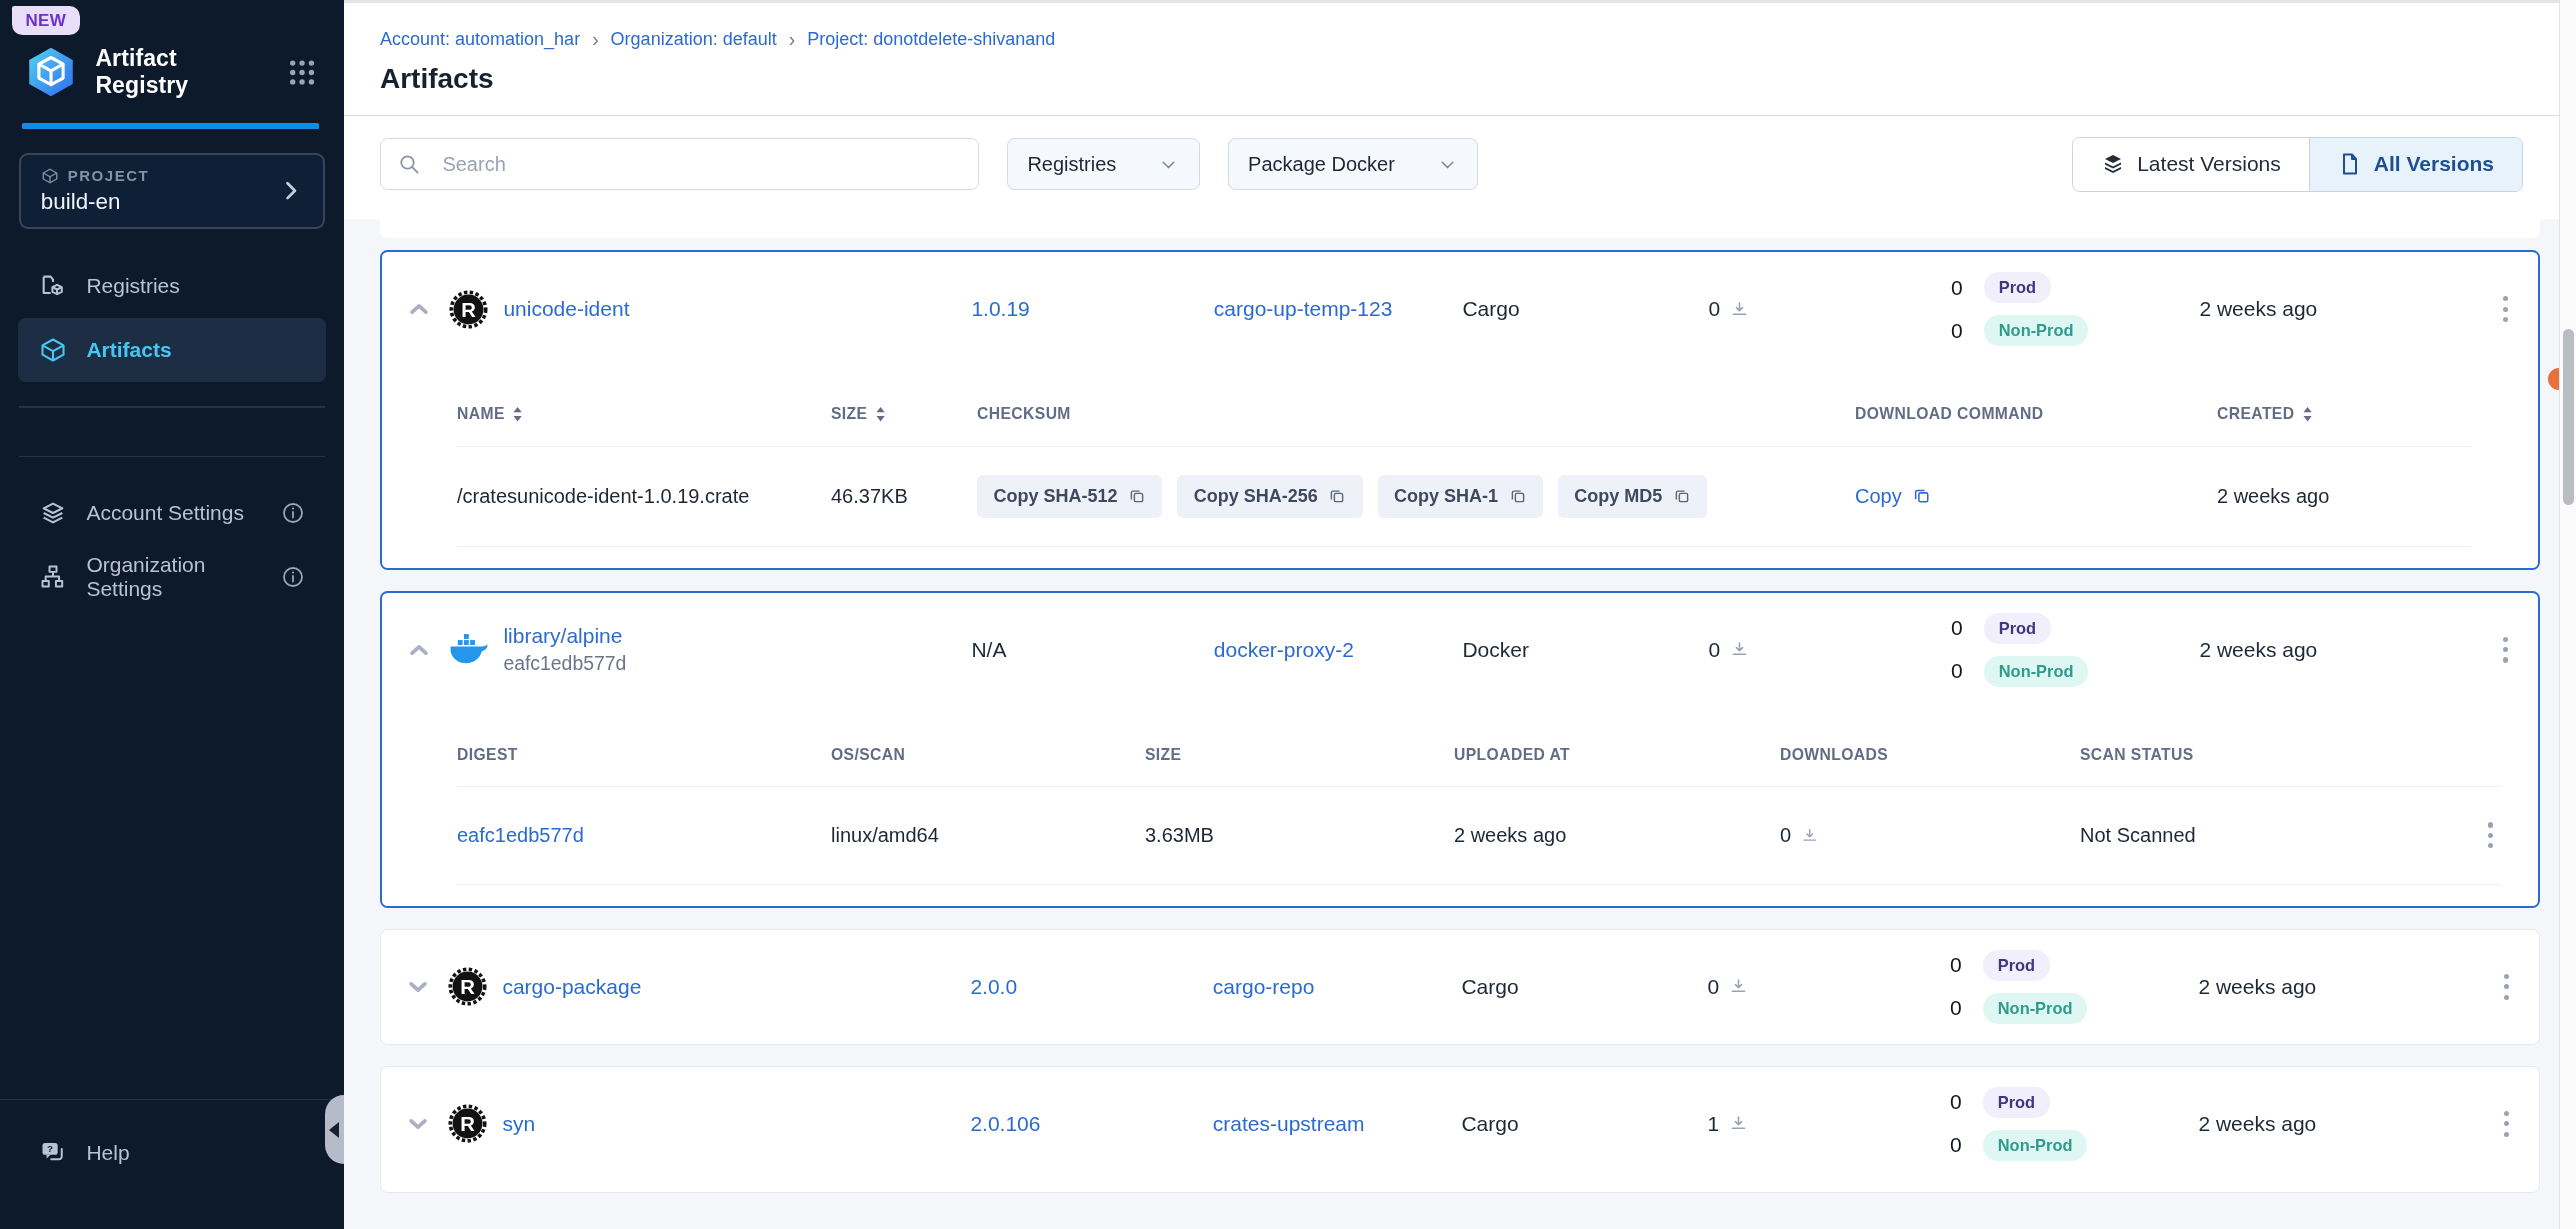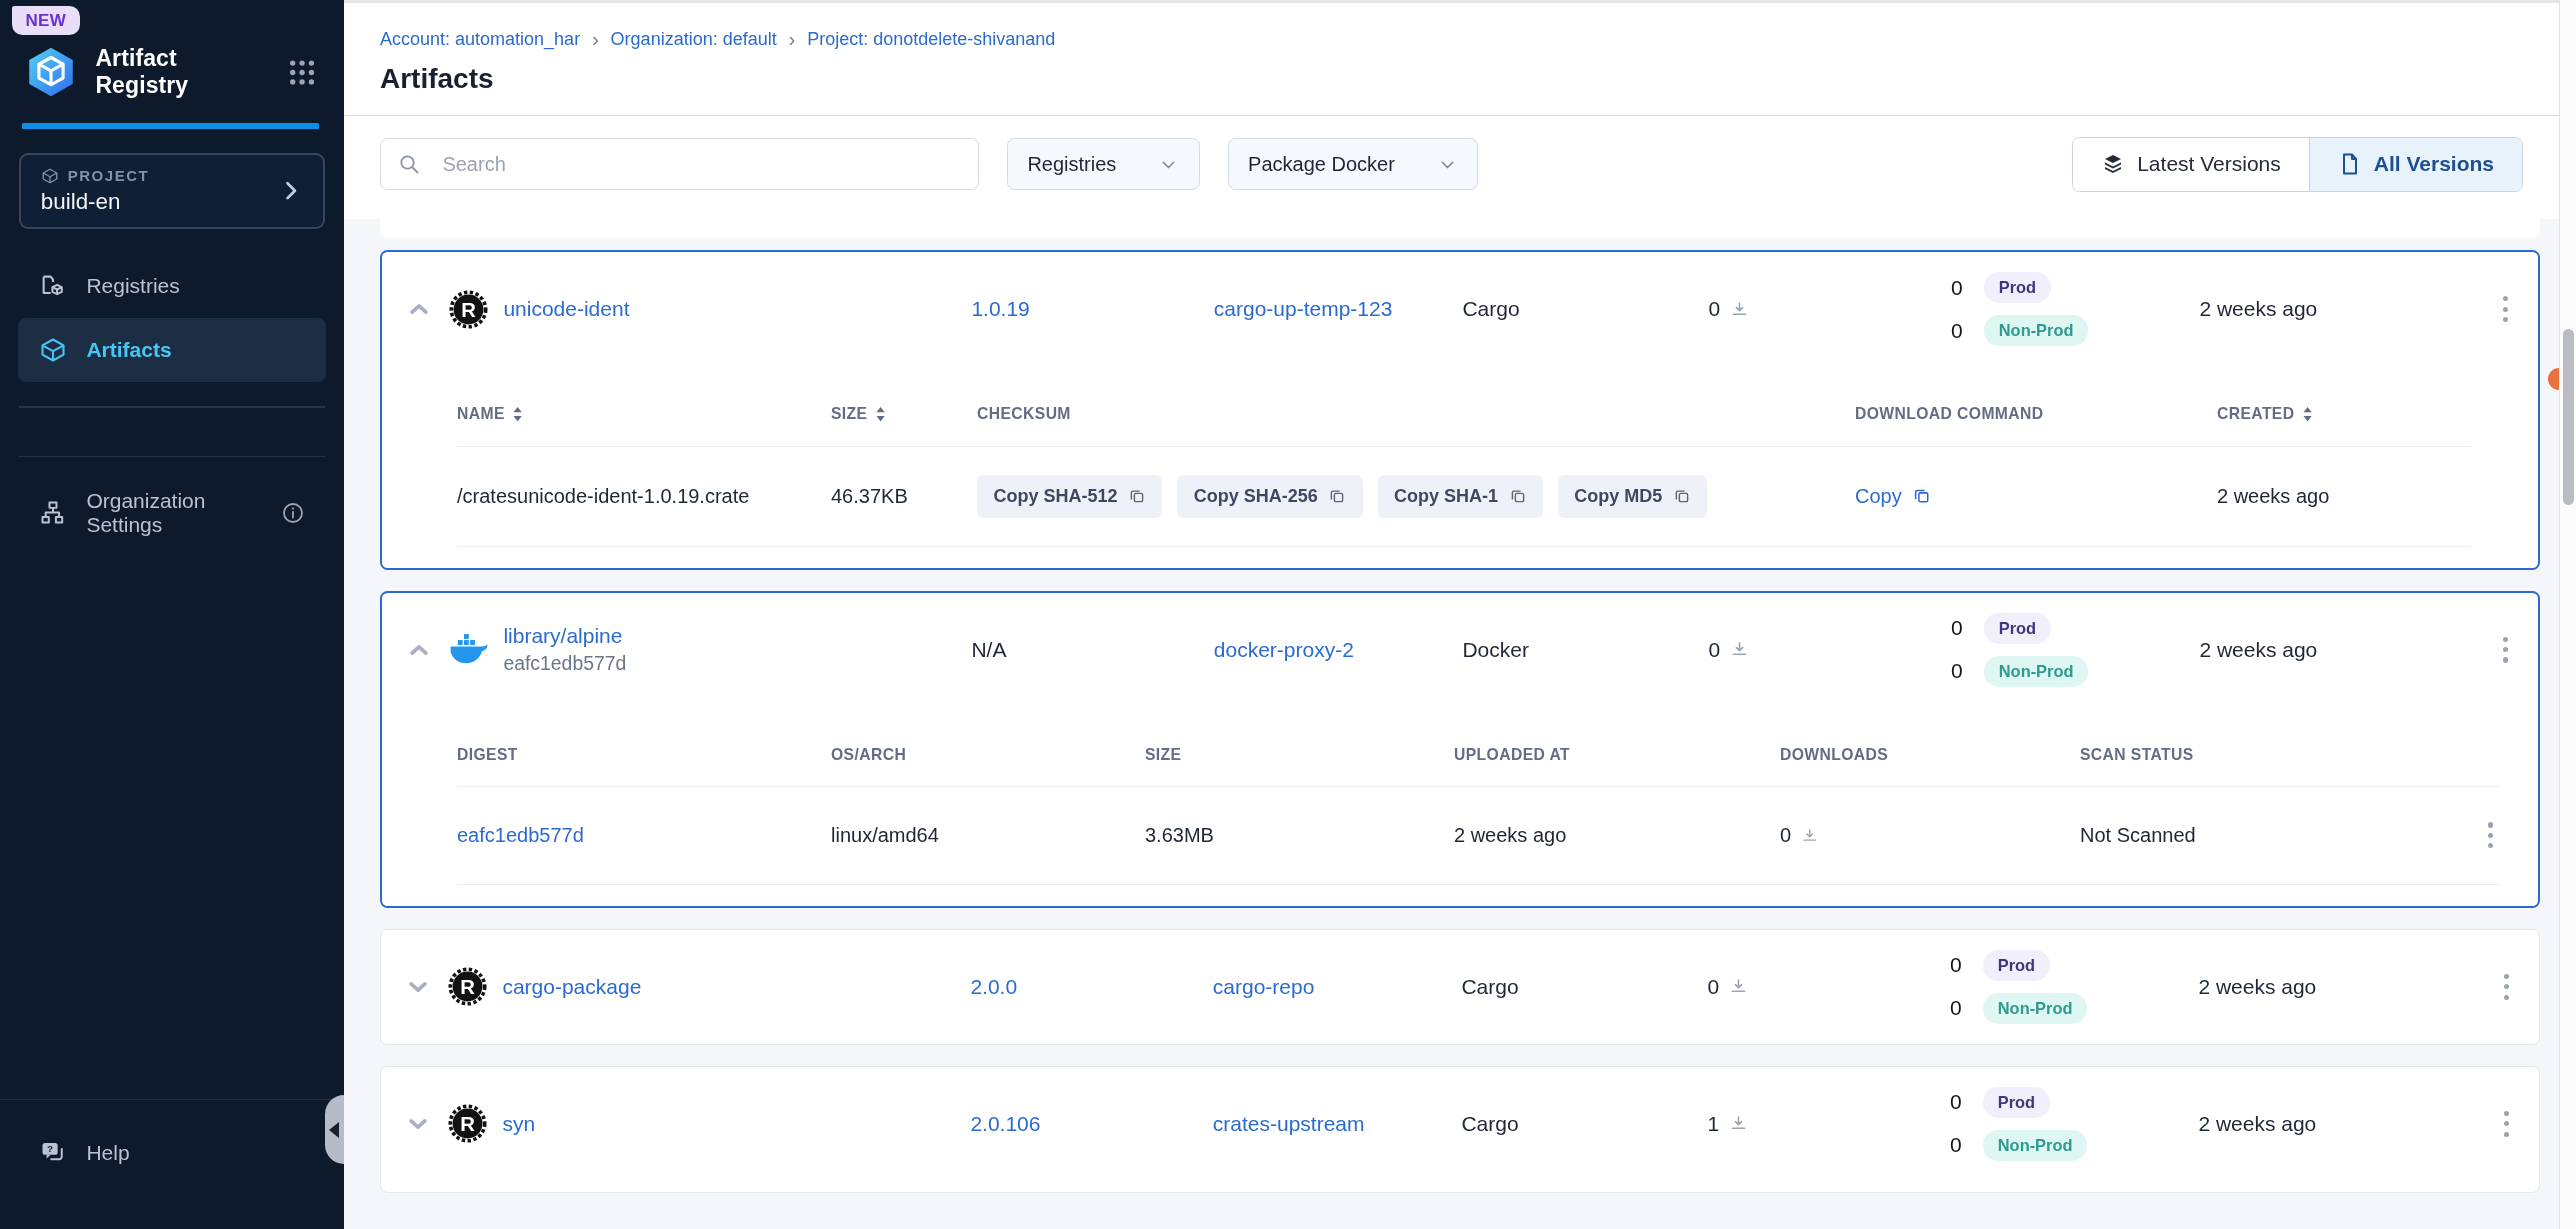--- a/index.html
+++ b/index.html
@@ -174,20 +174,33 @@
         <span>Artifacts</span>
       </div>
     </nav>
 
     <div class="side-div"></div>
 
 
     <div class="side-div"></div>
 
     <nav class="nav" style="margin-top:0;">
+      <div class="nav-item">
+        <svg viewBox="0 0 24 24" fill="none" stroke="currentColor" stroke-width="1.8" stroke-linejoin="round">
+          <path d="M12 4 20 8 12 12 4 8 Z"></path>
+            <path d="M4 12 l8 4 8 -4"></path>
+            <path d="M4 16 l8 4 8 -4"></path>
+        </svg>
+        <span>Account Settings</span>
+        <svg class="info-i" viewBox="0 0 24 24" fill="none" stroke="currentColor" stroke-width="1.8">
+          <circle cx="12" cy="12" r="9"></circle>
+            <line x1="12" y1="11" x2="12" y2="16.5" stroke-linecap="round"></line>
+            <circle cx="12" cy="7.5" r="1.1" fill="currentColor" stroke="none"></circle>
+        </svg>
+      </div>
       <div class="nav-item">
         <svg viewBox="0 0 24 24" fill="none" stroke="currentColor" stroke-width="1.7" stroke-linejoin="round">
           <rect x="9" y="3" width="6" height="4.6"></rect>
             <rect x="3" y="15.5" width="5.4" height="4.6"></rect>
             <rect x="14.5" y="15.5" width="5.4" height="4.6"></rect>
           <path d="M12 7.6 V11.5 M5.7 15.5 V11.5 H17.2 V15.5"></path>
         </svg>
         <span>Organization Settings</span>
         <svg class="info-i" viewBox="0 0 24 24" fill="none" stroke="currentColor" stroke-width="1.8">
           <circle cx="12" cy="12" r="9"></circle>
@@ -434,21 +447,21 @@
               <i></i>
             </div>
         </div>
 
         <div class="detail" style="margin-right:37px;">
           <div class="detail-head grid-layers">
             <div class="th">
                 <span>DIGEST</span>
               </div>
             <div class="th">
-                <span>OS/ARCH</span>
+                <span>OS/SCAN</span>
               </div>
             <div class="th">
                 <span>SIZE</span>
               </div>
             <div class="th">
                 <span>UPLOADED AT</span>
               </div>
             <div class="th">
                 <span>DOWNLOADS</span>
               </div>

